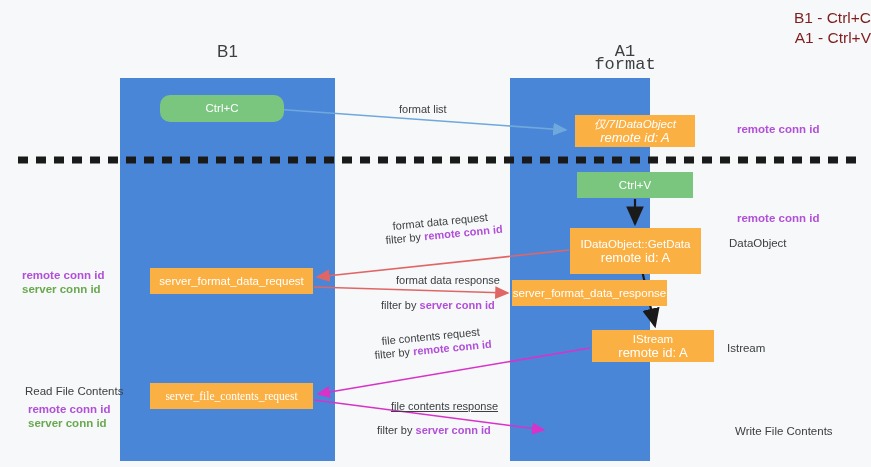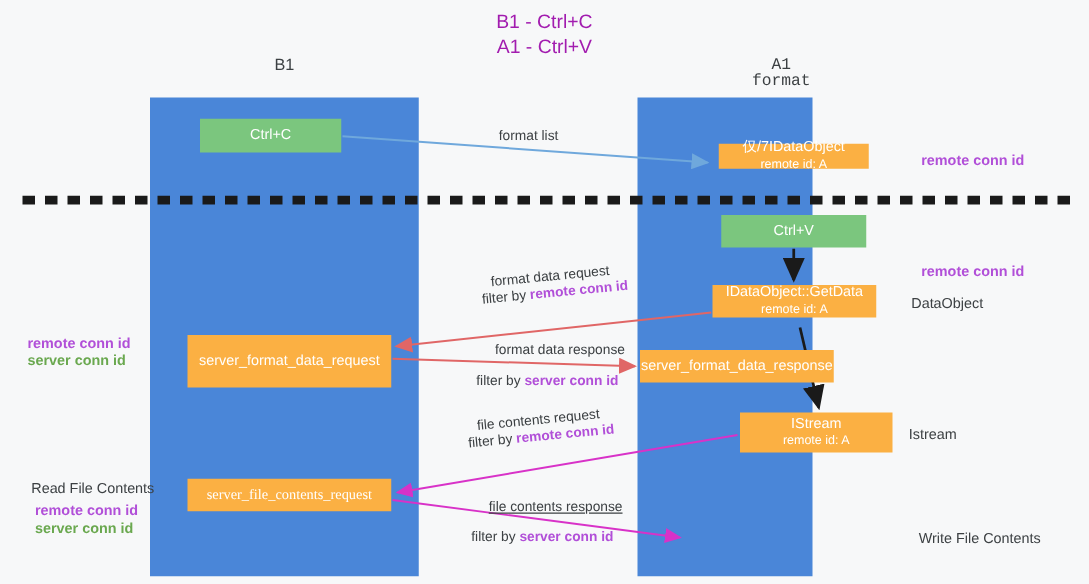--- a/index.html
+++ b/index.html
@@ -12,44 +12,44 @@
   #stage{position:relative;width:871px;height:467px;}
 
   
   .lane{position:absolute;background:#4a86d8;}
   #lane-b1{left:120px;top:78px;width:215px;height:383px;}
   #lane-a1{left:510px;top:78px;width:140px;height:383px;}
 
   
   .title{
     position:absolute;left:0;top:8px;width:871px;
-    text-align:center;font-size:15.5px;color:#a21caf;line-height:20px;
+    text-align:right;font-size:15.5px;color:#7f1d1d;line-height:20px;
   }
   .lane-head{
-    position:absolute;text-align:center;font-size:13px;color:#3c4043;
+    position:absolute;text-align:center;font-size:17px;color:#3c4043;
     line-height:13px;
   }
   #head-b1{left:120px;top:45px;width:215px;}
   #head-a1{left:510px;top:45px;width:230px;font-family:Liberation Mono, monospace;}
 
   
   .node{
     position:absolute;box-sizing:border-box;
     display:flex;flex-direction:column;align-items:center;justify-content:center;
     color:#ffffff;font-size:11.5px;line-height:13px;text-align:center;
   }
   .node.green{background:#7bc67e;}
   .node.orange{background:#fbb043;}
-  .node .l2{font-size:10px;}
-
-  #n-ctrlc{left:160px;top:95px;width:113px;height:27px;}
-  #n-idataobject{left:575px;top:115px;width:120px;height:20px;}
+  .node .l2{font-size:13px;}
+
+  #n-ctrlc{left:160px;top:95px;width:124px;height:27px;border-radius:10px;}
+  #n-idataobject{left:575px;top:115px;width:120px;height:32px;font-style:italic;}
   #n-ctrlv{left:577px;top:172px;width:116px;height:26px;}
-  #n-getdata{left:570px;top:228px;width:131px;height:26px;}
-  #n-fmtreq{left:150px;top:268px;width:163px;height:42px;}
+  #n-getdata{left:570px;top:228px;width:131px;height:46px;}
+  #n-fmtreq{left:150px;top:268px;width:163px;height:26px;}
   #n-fmtresp{left:512px;top:280px;width:155px;height:26px;text-align:center;}
   #n-istream{left:592px;top:330px;width:122px;height:32px;}
   #n-filereq{left:150px;top:383px;width:163px;height:26px;font-family:Liberation Serif, serif;}
   #n-fileresp{left:548px;top:417px;width:156px;height:26px;}
 
   
   .side{position:absolute;font-size:11.5px;line-height:14px;}
   .side.purple{color:#b14fd8;font-weight:bold;}
   .side.green{color:#6aa84f;font-weight:bold;}
   .side.dark{color:#3c4043;}

